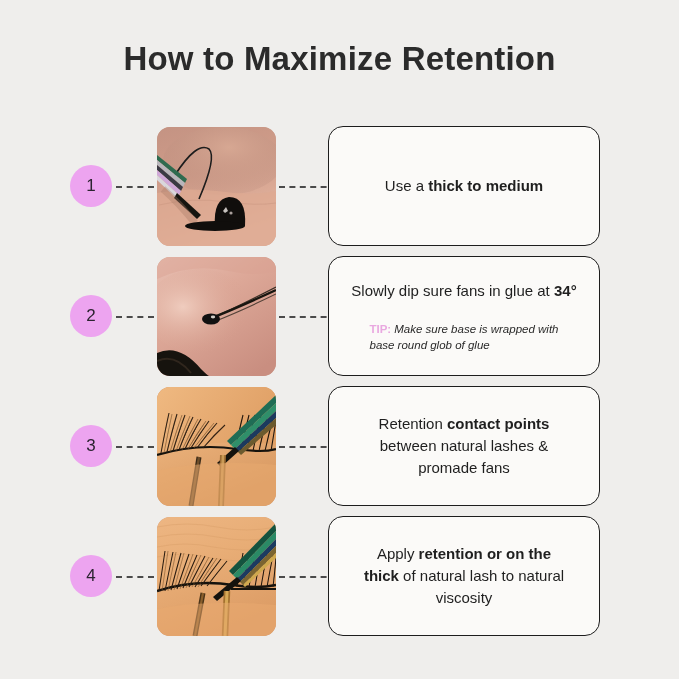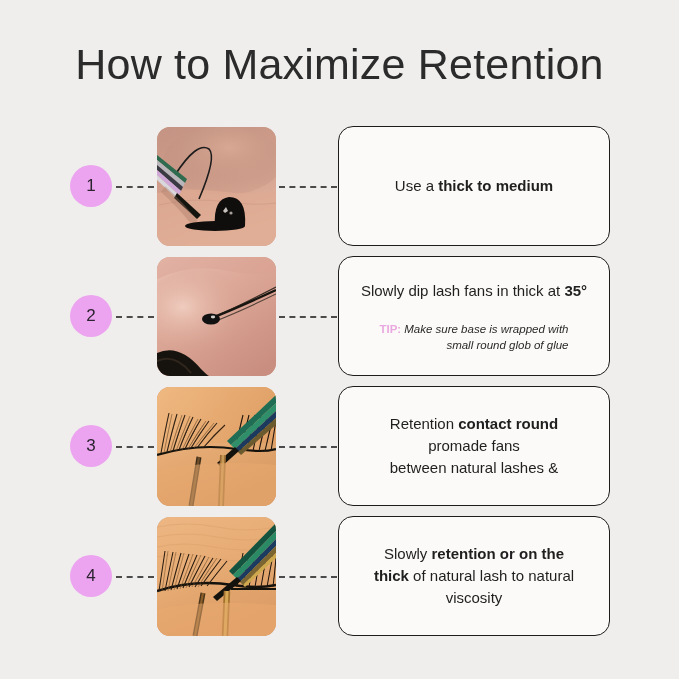--- a/index.html
+++ b/index.html
@@ -21,22 +21,22 @@
     position: relative;
     box-sizing: border-box;
   }
 
   .title {
     position: absolute;
     top: 40px;
     left: 0;
     width: 679px;
     text-align: center;
-    font-size: 43px;
-    font-weight: 400;
+    font-size: 33px;
+    font-weight: 700;
     letter-spacing: 0.2px;
     color: #2b2b2b;
     font-family: "Liberation Sans", sans-serif;
   }
 
   .steps {
     position: absolute;
     top: 124px;
     left: 0;
     width: 679px;
@@ -85,21 +85,21 @@
     height: 119px;
     border-radius: 13px;
     overflow: hidden;
     background: #c9a08e;
   }
   .thumb svg { display: block; width: 119px; height: 119px; }
 
   
   .card {
     position: absolute;
-    left: 338px;
+    left: 328px;
     top: 2px;
     width: 272px;
     height: 120px;
     border: 1.4px solid #1d1d1d;
     border-radius: 15px;
     background: #fbfaf8;
     box-sizing: border-box;
     display: flex;
     flex-direction: column;
     align-items: center;
@@ -111,21 +111,21 @@
     line-height: 22px;
     color: #1f1f1f;
     text-align: center;
     font-family: "Liberation Sans", sans-serif;
     font-weight: 400;
   }
   .card-line b { font-weight: 700; }
 
   .tip-block {
     margin-top: 17px;
-    text-align: right;
+    text-align: left;
     padding: 0 6px;
   }
   .tip-label {
     color: #e9a8e0;
     font-weight: 700;
     font-size: 11.5px;
     font-style: normal;
     margin-right: 3px;
     font-family: "Liberation Sans", sans-serif;
   }
@@ -224,27 +224,27 @@
           <ellipse cx="54" cy="62" rx="9" ry="5.6" fill="#111"></ellipse>
           <ellipse cx="56" cy="60" rx="2.2" ry="1.4" fill="#e9e4de" opacity="0.9"></ellipse>
 
           <path d="M0 96 Q 22 86 44 112 Q 50 118 52 119 L0 119 Z" fill="#16130e"></path>
           <path d="M0 104 Q 18 96 34 116" stroke="#4a3a2c" stroke-width="2" fill="none" opacity="0.5"></path>
         </svg>
       </div>
       <div class="dash dash-right"></div>
       <div class="card">
         <div class="card-line">
-          <span>Slowly dip lash fans in thick at </span><b>35°</b>
+          <span>Slowly dip sure fans in glue at </span><b>34°</b>
         </div>
         <div class="tip-block">
           <span class="tip-row">
             <span class="tip-label">TIP:</span><span class="tip-text">Make sure base is wrapped with</span>
           </span>
-          <span class="tip-row tip-text">small round glob of glue</span>
+          <span class="tip-row tip-text">base round glob of glue</span>
         </div>
       </div>
     </div>
 
     <div class="step">
       <div class="badge">
         <span>3</span>
       </div>
       <div class="dash dash-left"></div>
       <div class="thumb">
@@ -305,24 +305,24 @@
           <path d="M42 70 L34 119" stroke="#3a2a18" stroke-width="5" fill="none"></path>
           <path d="M42 70 L34 119" stroke="#6e4e2a" stroke-width="2.4" fill="none"></path>
           <path d="M66 68 L64 119" stroke="#9a6a32" stroke-width="6" fill="none"></path>
           <path d="M66 68 L64 119" stroke="#c99a56" stroke-width="2.6" fill="none"></path>
           <path d="M0 84 Q 50 72 119 78 L119 119 L0 119 Z" fill="#e8a96f" opacity="0.55"></path>
         </svg>
       </div>
       <div class="dash dash-right"></div>
       <div class="card">
         <div class="card-line">
-          <span>Retention </span><b>contact round</b>
-        </div>
+          <span>Retention </span><b>contact points</b>
+        </div>
+        <div class="card-line">between natural lashes &amp;</div>
         <div class="card-line">promade fans</div>
-        <div class="card-line">between natural lashes &amp;</div>
       </div>
     </div>
 
     <div class="step">
       <div class="badge">
         <span>4</span>
       </div>
       <div class="dash dash-left"></div>
       <div class="thumb">
         <svg viewBox="0 0 119 119" xmlns="http://www.w3.org/2000/svg" aria-hidden="true">
@@ -388,21 +388,21 @@
           <path d="M46 76 L38 119" stroke="#4a3318" stroke-width="5" fill="none"></path>
           <path d="M46 76 L38 119" stroke="#8a5f2c" stroke-width="2.2" fill="none"></path>
           <path d="M70 74 L68 119" stroke="#a3712f" stroke-width="6.5" fill="none"></path>
           <path d="M70 74 L68 119" stroke="#d7a957" stroke-width="3" fill="none"></path>
           <path d="M0 92 Q 50 82 119 88 L119 119 L0 119 Z" fill="#e9aa70" opacity="0.5"></path>
         </svg>
       </div>
       <div class="dash dash-right"></div>
       <div class="card">
         <div class="card-line">
-          <span>Slowly </span><b>retention or on the</b>
+          <span>Apply </span><b>retention or on the</b>
         </div>
         <div class="card-line">
           <b>thick</b><span> of natural lash to natural</span>
         </div>
         <div class="card-line">viscosity</div>
       </div>
     </div>
 
   </div>
 </div>

